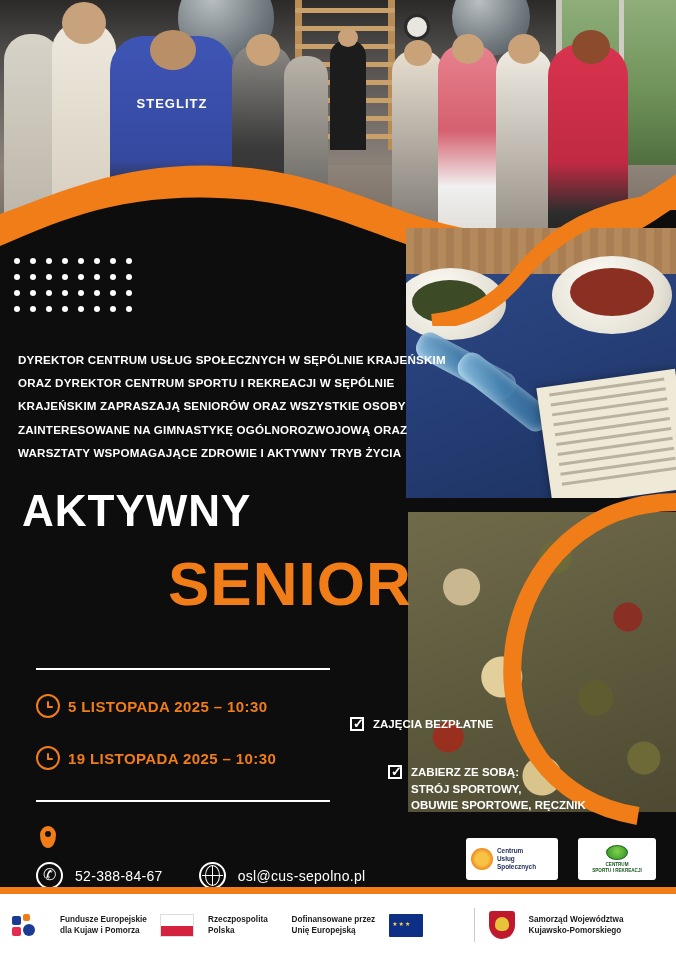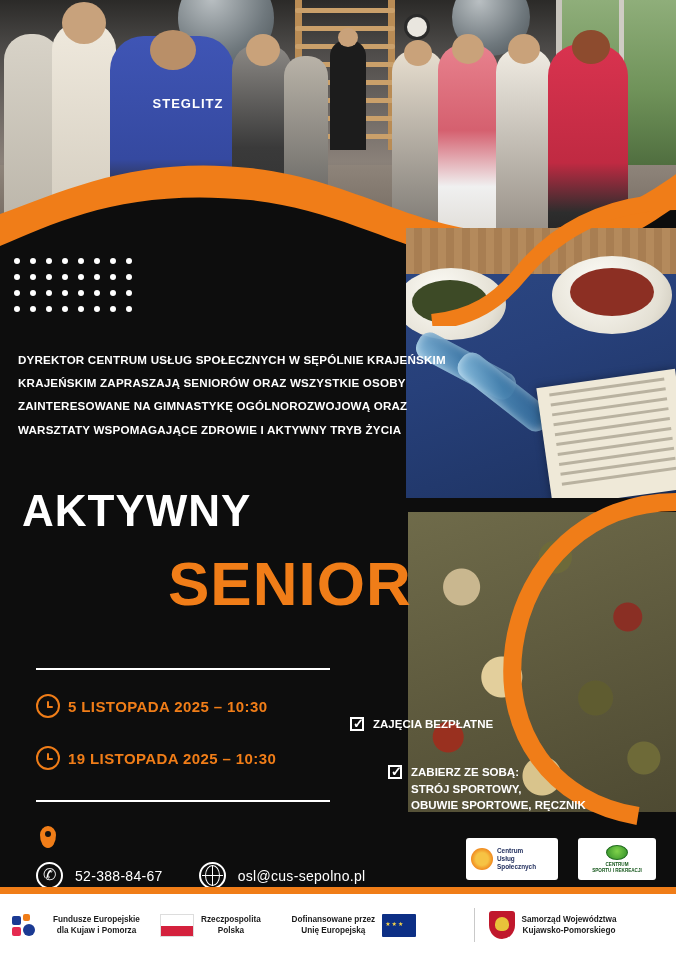--- a/index.html
+++ b/index.html
@@ -260,21 +260,21 @@
   .logo-csir .lt { font-size:4.6px; font-weight:bold; color:#14561a; text-align:center; line-height:1.2; }
 
   
   .footer {
     position:absolute; left:0; bottom:0; width:676px; height:62px;
     background:#fff; display:flex; align-items:center; padding:0 10px; gap:10px;
   }
   .footer-orange-line {
     position:absolute; left:0; bottom:62px; width:676px; height:7px; background:#f07d18;
   }
-  .f-item { display:flex; align-items:center; gap:7px;text-align:center; }
+  .f-item { display:flex; align-items:center; gap:14px; }
   .f-text { font-size:8.2px; font-weight:bold; color:#1b1b1b; line-height:1.35; }
   .eu-stars {
     width:34px; height:23px; background:#0d2f85; border-radius:1px; position:relative;
   }
   .eu-stars:after {
     content:"★★★"; position:absolute; left:3px; top:6px; font-size:6px; color:#f5d34a; letter-spacing:1px;
   }
   .pl-flag { width:34px; height:23px; background:linear-gradient(180deg,#fff 50%, #d4213d 50%); border:1px solid #ddd; }
   .fe-logo { width:36px; height:26px; position:relative; }
   .fe-logo i {
@@ -317,21 +317,21 @@
 
     <div class="ball"></div>
     <div class="ball2"></div>
 
     <div class="p" style="left:4px; top:34px; width:56px; height:226px; background:linear-gradient(180deg,#d8d3c8,#b6b0a4); border-radius:26px 26px 0 0;"></div>
     <div class="p" style="left:52px; top:22px; width:64px; height:238px; background:linear-gradient(180deg,#efe9dd,#cfc8ba); border-radius:28px 28px 0 0;"></div>
     <div class="head" style="left:62px; top:2px; width:44px; height:42px; background:#c8a27c;"></div>
 
     <div class="p" style="left:110px; top:36px; width:124px; height:224px; background:linear-gradient(180deg,#3f55b5 0%,#3549a0 55%,#2b2b2b 72%,#1d1d1d 100%); border-radius:34px 34px 0 0;"></div>
     <div class="head" style="left:150px; top:30px; width:46px; height:40px; background:#b98f68;"></div>
-    <div class="steglitz" style="left:110px; top:96px; width:124px;margin-left:16px;">STEGLITZ</div>
+    <div class="steglitz" style="left:110px; top:96px; width:124px;">STEGLITZ</div>
 
     <div class="p" style="left:232px; top:44px; width:60px; height:216px; background:linear-gradient(180deg,#8d8a86 0%,#3a3a3a 48%,#2b2b2b 100%); border-radius:26px 26px 0 0;"></div>
     <div class="head" style="left:246px; top:34px; width:34px; height:32px; background:#c9a27a;"></div>
 
     <div class="p" style="left:284px; top:56px; width:44px; height:204px; background:linear-gradient(180deg,#b9b3a8,#4a4a4a);border-radius:20px 20px 0 0;"></div>
     <div class="p" style="left:330px; top:40px; width:36px; height:110px; background:#1c1c1c; border-radius:16px 16px 0 0;"></div>
     <div class="head" style="left:338px; top:28px; width:20px; height:19px; background:#c9a27a;"></div>
 
     <div class="p" style="left:392px; top:50px; width:52px; height:210px; background:linear-gradient(180deg,#e8dfd0,#6d6a66); border-radius:22px 22px 0 0;"></div>
     <div class="head" style="left:404px; top:40px; width:28px; height:26px; background:#c9a27a;"></div>
@@ -417,20 +417,21 @@
       <span></span>
       <span></span>
       <span></span>
       <span></span>
       <span></span>
       <span></span>
   </div>
 
   <div class="intro">
     <div>DYREKTOR CENTRUM USŁUG SPOŁECZNYCH  W SĘPÓLNIE KRAJEŃSKIM</div>
+    <div>ORAZ DYREKTOR CENTRUM SPORTU I REKREACJI W SĘPÓLNIE</div>
     <div>KRAJEŃSKIM ZAPRASZAJĄ SENIORÓW ORAZ WSZYSTKIE OSOBY</div>
     <div>ZAINTERESOWANE NA GIMNASTYKĘ OGÓLNOROZWOJOWĄ ORAZ</div>
     <div>WARSZTATY WSPOMAGAJĄCE ZDROWIE I AKTYWNY TRYB ŻYCIA</div>
   </div>
 
   <div class="title-1">AKTYWNY</div>
   <div class="title-2">SENIOR</div>
 
   <div class="rule" style="left:36px; top:668px; width:294px;"></div>
 

